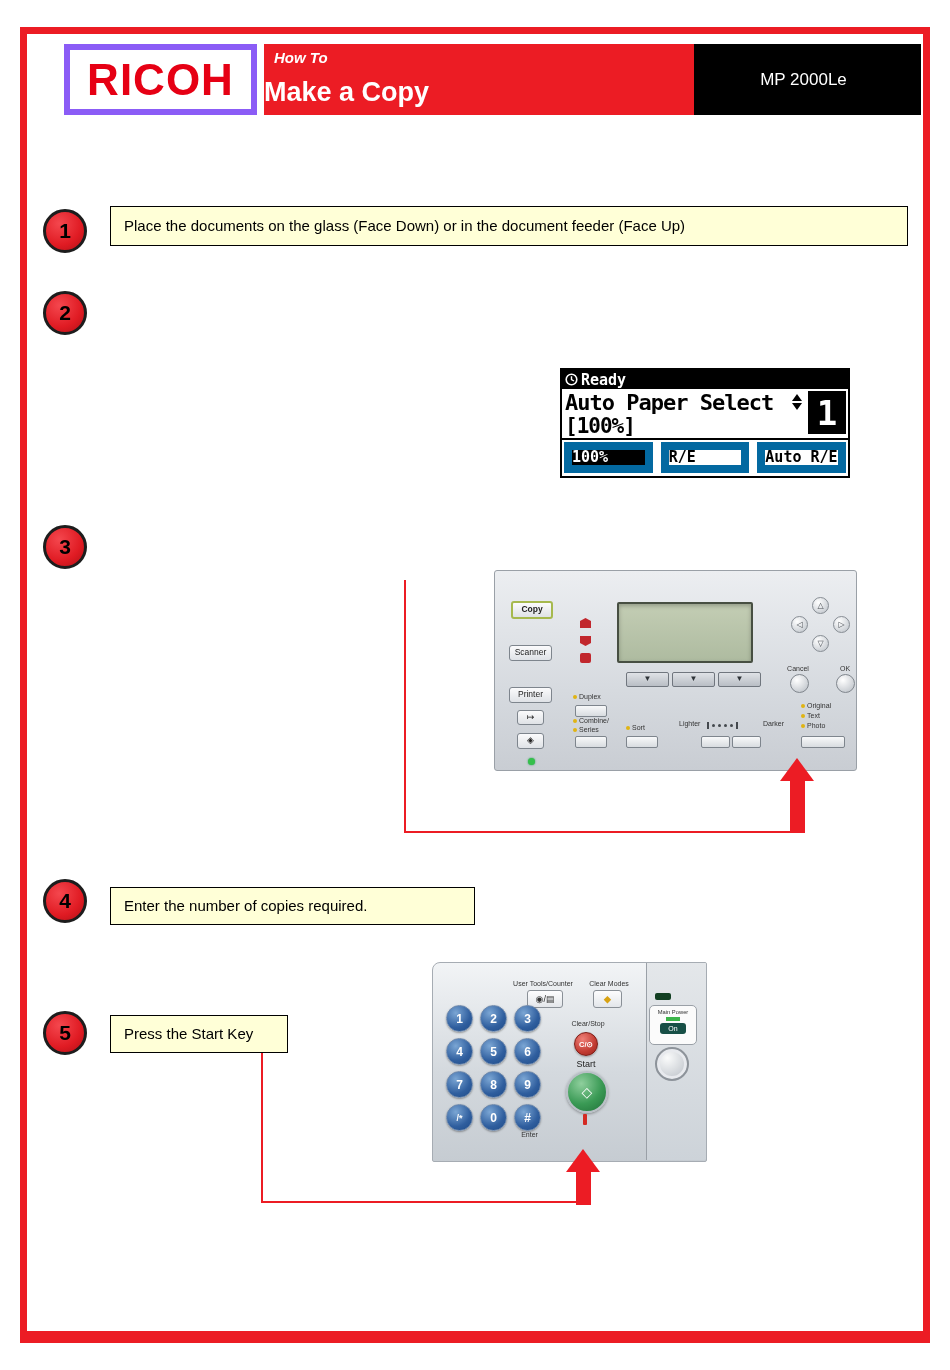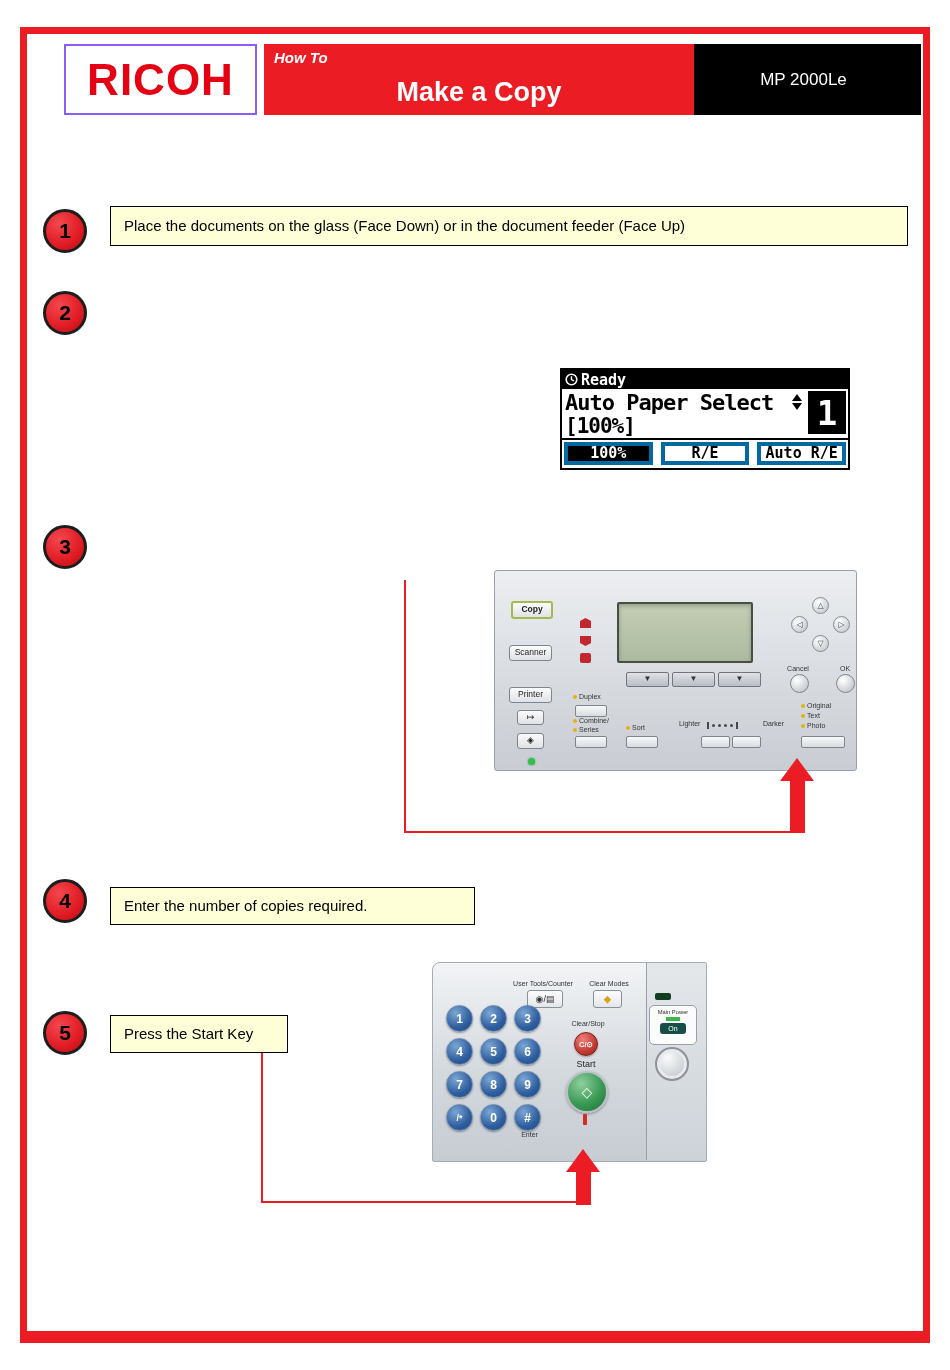--- a/index.html
+++ b/index.html
@@ -3,25 +3,25 @@
 <meta charset="utf-8">
 <style>
   html,body {margin:0;padding:0;background:#fff;}
   body {font-family:"Liberation Sans",sans-serif;}
   .page {position:relative; width:950px; height:1370px; background:#fff; overflow:hidden;}
   .frame {position:absolute; left:20px; top:27px; width:910px; height:1316px;
           border:7px solid #ec1c24; border-bottom-width:12px; box-sizing:border-box;}
 
   
   .logo-box {position:absolute; left:64px; top:44px; width:193px; height:71px; background:#fff;
-             border:2px solid #8b5cf6; box-sizing:border-box; display:flex; align-items:center; justify-content:center; z-index:2;}
+             border:6px solid #8b5cf6; box-sizing:border-box; display:flex; align-items:center; justify-content:center; z-index:2;}
   .logo-text {color:#e60014; font-weight:bold; font-size:44px; letter-spacing:1px;}
   .banner {position:absolute; left:256px; top:44px; width:430px; height:71px; background:#ec1c24; z-index:1;margin-left:8px;}
   .how-to {position:absolute; left:10px; top:5px; color:#fff; font-weight:bold; font-style:italic; font-size:15px;}
-  .title  {position:absolute; left:0; right:0; bottom:7px; text-align:center; color:#fff; font-weight:bold; font-size:27px;}
+  .title  {position:absolute; left:0; right:0; bottom:7px; color:#fff; font-weight:bold; font-size:27px;}
   .model-box {position:absolute; left:686px; top:44px; width:235px; height:71px; background:#000; color:#fff;
               font-size:17px; display:flex; align-items:center; justify-content:center;}
 
   
   .step-circle {position:absolute; width:38px; height:38px; border-radius:50%;
                 background:radial-gradient(circle at 35% 30%, #f4474e, #e01b23 60%, #b01016);
                 border:3px solid #1d1d1d; color:#000; font-weight:bold; font-size:21px;
                 display:flex; align-items:center; justify-content:center;}
   #sc1{left:43px; top:209px;} #sc2{left:43px; top:291px;} #sc3{left:43px; top:525px;}
   #sc4{left:43px; top:879px;} #sc5{left:43px; top:1011px;}
@@ -41,21 +41,21 @@
               padding-left:3px; font-size:15px;}
   .lcd-mid {position:relative; height:49px;}
   .lcd-line1 {position:absolute; left:3px; top:1px; font-size:22px; letter-spacing:-1px;}
   .lcd-line2 {position:absolute; left:3px; top:25px; font-size:21px; letter-spacing:-1px;}
   .lcd-scroll {position:absolute; right:46px; top:5px; display:flex; flex-direction:column; gap:2px; align-items:center;}
   .tri-up {width:0;height:0;border-left:5px solid transparent;border-right:5px solid transparent;border-bottom:7px solid #000;}
   .tri-down {width:0;height:0;border-left:5px solid transparent;border-right:5px solid transparent;border-top:7px solid #000;}
   .lcd-count {position:absolute; right:2px; top:2px; width:38px; height:43px; background:#000; color:#fff;
               font-size:34px; display:flex; align-items:center; justify-content:center;}
   .lcd-row {display:flex; gap:8px; border-top:2px solid #000; padding:2px 2px 3px;}
-  .lcd-btn {flex:1; border:4px solid #0369a1; text-align:center; font-size:15px; height:15px; line-height:15px;}
+  .lcd-btn {flex:1; border:8px solid #0369a1; font-size:15px; height:15px; line-height:15px;}
   .lcd-btn.dark {background:#000; color:#fff;}
 
   
   .ctrl-panel {position:absolute; left:494px; top:570px; width:361px; height:199px;
                background:linear-gradient(180deg,#eceef1 0%,#d6dadf 60%,#c9cdd3 100%);
                border:1px solid #9aa0a7; border-radius:3px;}
   .pkey {position:absolute; background:linear-gradient(#fbfbfc,#dfe2e6); border:1px solid #7e858d;
          border-radius:3px; font-size:8.5px; color:#222; text-align:center; line-height:13px; white-space:nowrap; overflow:hidden;}
   #pk-copy{left:16px; top:30px; width:38px; height:14px; border:2px solid #a6b94e; line-height:13px; font-weight:bold;}
   #pk-scanner{left:14px; top:74px; width:41px; height:14px;}

